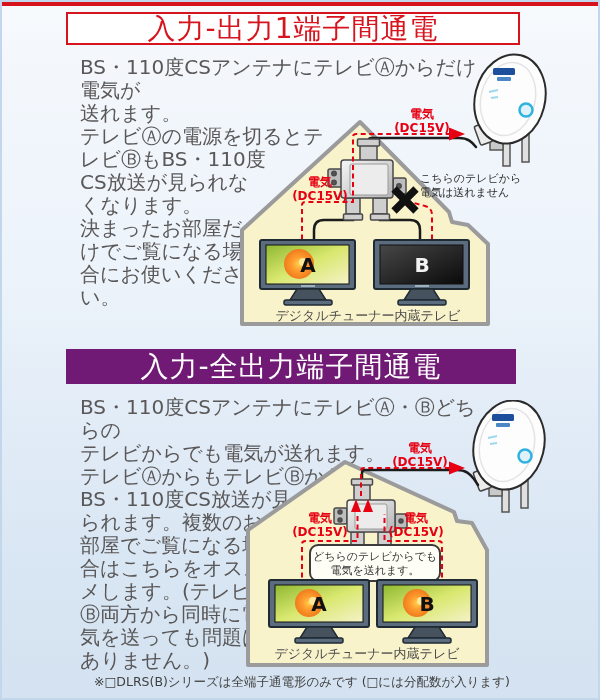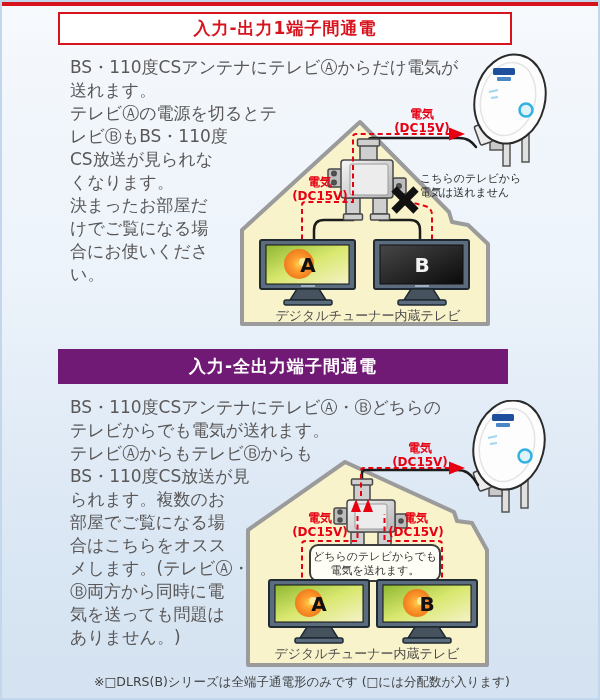--- a/index.html
+++ b/index.html
@@ -3,26 +3,26 @@
 <meta charset="utf-8">
 <style>
   html,body{margin:0;padding:0;}
   body{
     width:600px;height:700px;position:relative;overflow:hidden;
     font-family:"DejaVu Sans","Liberation Sans",sans-serif;
     background:linear-gradient(180deg,#f7fafd 0px,#f3f7fc 70px,#ecf3fa 280px,#e2ecf7 420px,#d9e6f3 560px,#d4e2f1 700px);
     box-sizing:border-box;border:2px solid #c3d7ec;
   }
   .topbar{position:absolute;left:0;top:0;width:600px;height:4px;background:#d7141e;}
-  .hdr{position:absolute;left:56px;width:450px;text-align:center;
-       font-weight:bold;font-size:17px;letter-spacing:1px;}
+  .hdr{position:absolute;left:64px;width:450px;text-align:center;
+       font-weight:normal;font-size:28px;letter-spacing:1px;}
   .hdr1{top:10px;height:29px;line-height:29px;background:#ffffff;
         border:2px solid #d7141e;color:#d7141e;}
   .hdr2{top:347px;height:35px;line-height:35px;background:#701a75;color:#ffffff;border:0;}
-  .bodytext{position:absolute;left:68px;font-size:17px;line-height:23px;color:#595757;
+  .bodytext{position:absolute;left:78px;font-size:20px;line-height:23px;color:#595757;
             white-space:pre-line;}
   .bt1{top:54px;width:400px;}
   .bt2{top:394px;width:410px;}
   .footnote{position:absolute;left:0;top:672px;width:600px;text-align:center;
             font-size:12.5px;color:#3f3f3f;}
   svg{position:absolute;}
   #svg1{left:225px;top:50px;}
   #svg2{left:235px;top:398px;}
   text{font-family:"DejaVu Sans","Liberation Sans",sans-serif;}
   .plabel{font-size:12px;font-weight:bold;fill:#e60012;}

